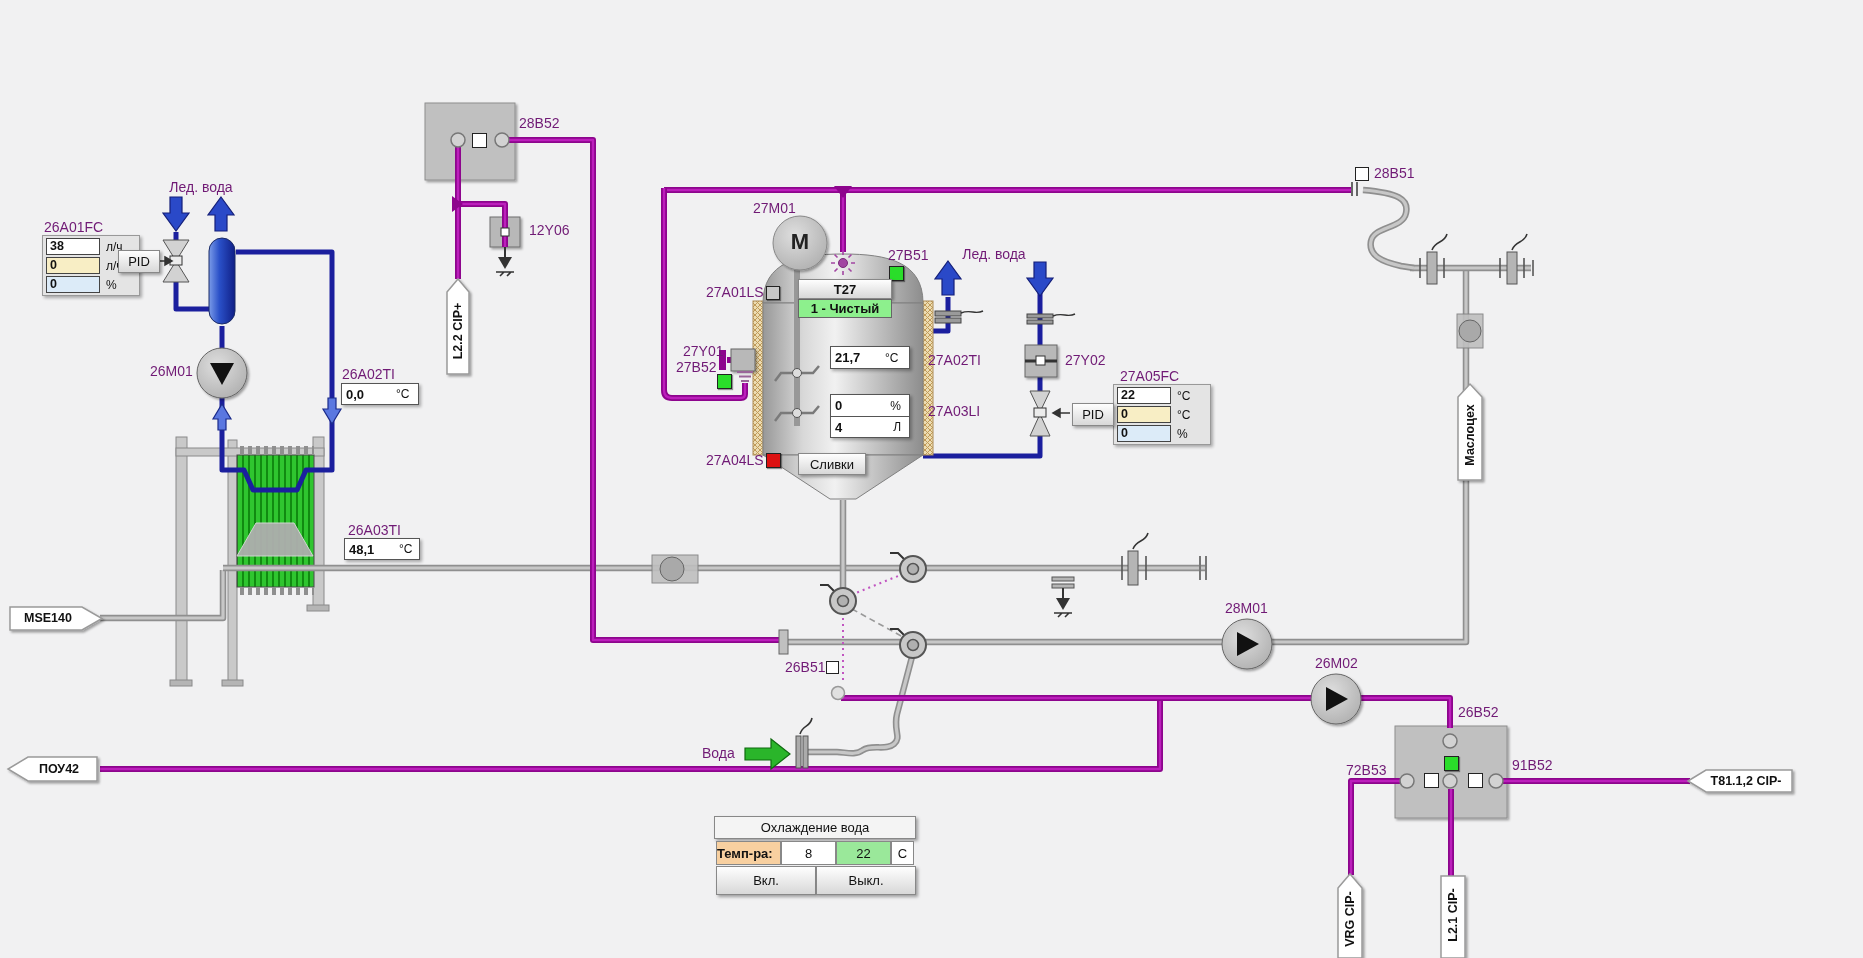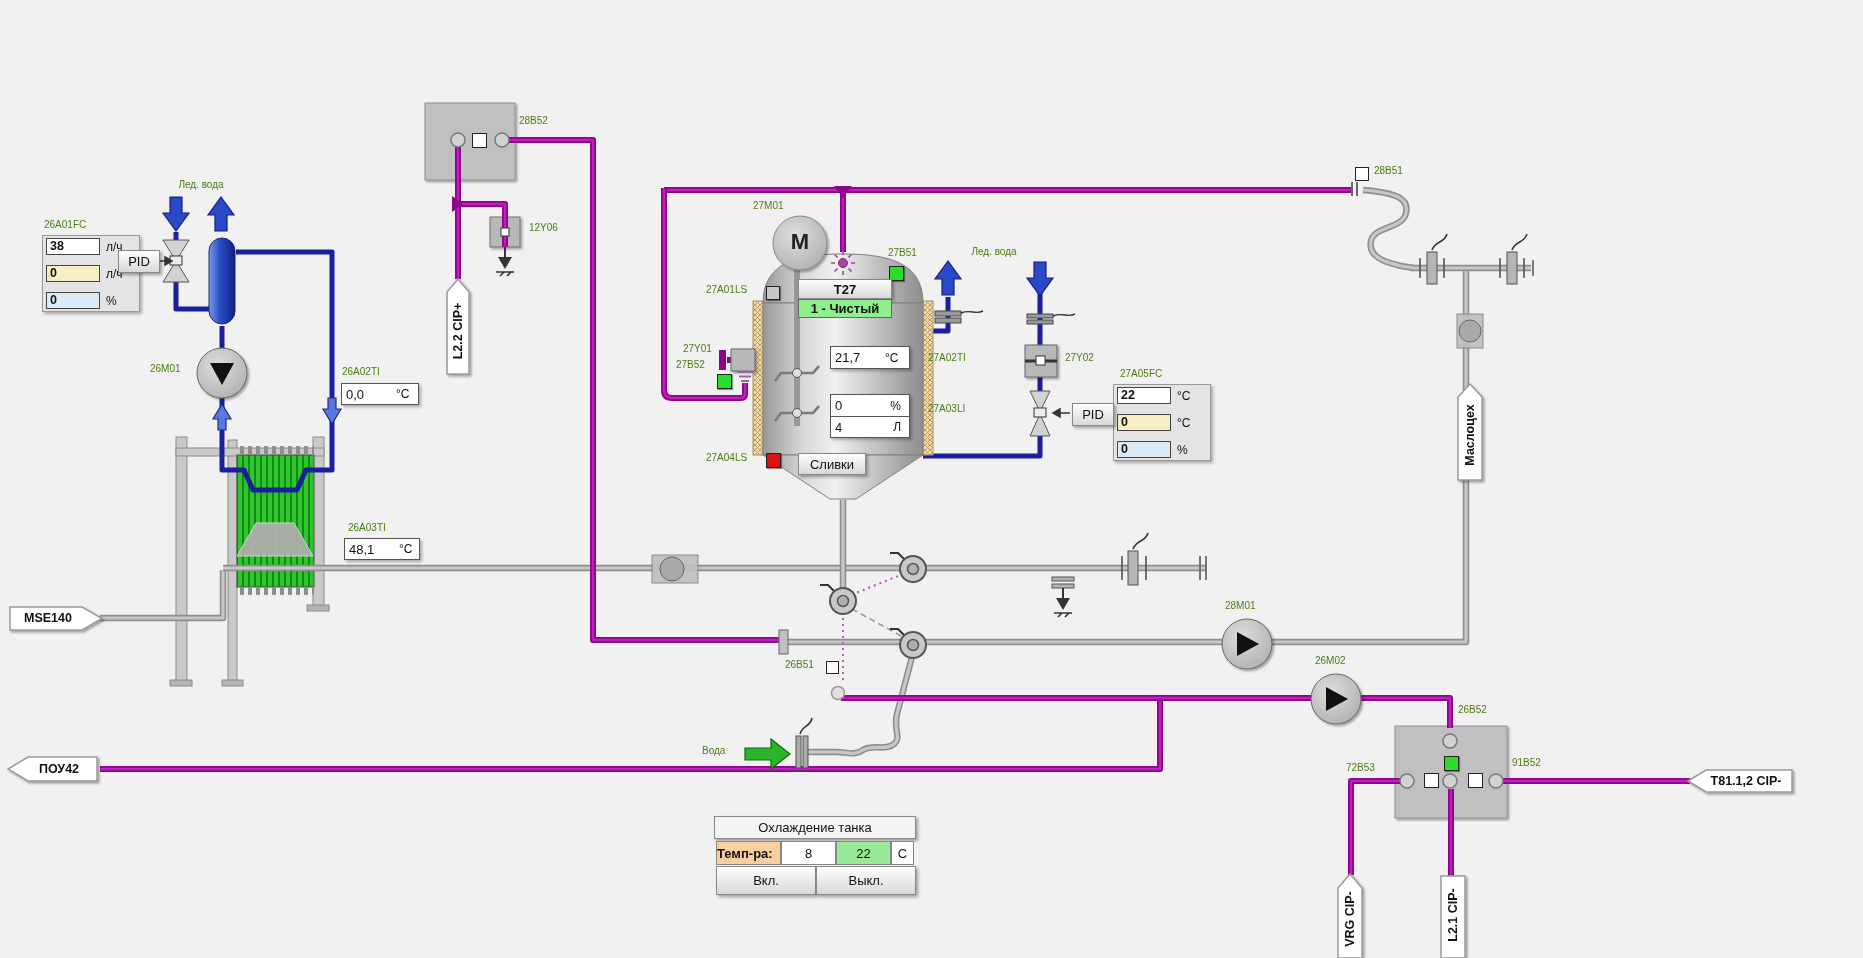--- a/index.html
+++ b/index.html
@@ -1,38 +1,38 @@
 <!DOCTYPE html>
 <html><head>
 <meta charset="utf-8">
 <style>
   html,body{margin:0;padding:0}
   #stage{position:relative;width:1863px;height:958px;background:#f1f1f2;
          font-family:"Liberation Sans",sans-serif;overflow:hidden;color:#111}
   svg{position:absolute;left:0;top:0}
-  .lbl{position:absolute;font-size:10px;color:#4d7c0f;white-space:nowrap}
+  .lbl{position:absolute;font-size:14px;color:#701a75;white-space:nowrap}
   .b{font-weight:bold}
   .ctr{text-align:center}
   .pg1{stroke:#8f8f8f;stroke-width:6.5;fill:none;stroke-linejoin:round}
   .pg2{stroke:#c7c7c7;stroke-width:3.2;fill:none;stroke-linejoin:round}
   .pp1{stroke:#8d058d;stroke-width:6;fill:none;stroke-linejoin:round}
   .pp2{stroke:#bc1fbc;stroke-width:2.4;fill:none;stroke-linejoin:round}
   .pb{stroke:#1b1f9e;stroke-width:5;fill:none;stroke-linejoin:round}
   .pd{stroke:#c155c1;stroke-width:2;stroke-dasharray:2 4;fill:none}
   .pdg{stroke:#9a9a9a;stroke-width:1.6;stroke-dasharray:6 4;fill:none}
   .vpanel{position:absolute;background:#e4e4e4;border:1px solid #999;
-          box-shadow:2px 2px 3px rgba(0,0,0,.3);padding:2px 3px;display:flex;flex-direction:column;gap:10px}
+          box-shadow:2px 2px 3px rgba(0,0,0,.3);padding:2px 3px;display:flex;flex-direction:column;gap:2px}
   .vrow{display:flex;align-items:center}
   .vval{width:46px;height:15px;line-height:15px;background:#fff;border:1px solid #444;
         font-weight:bold;font-size:12.5px;padding:0 3px}
   .vy{background:#f8eec5}.vb{background:#dcebf8}
   .vunit{font-size:12px;margin-left:6px}
   .dbox{position:absolute;background:#fff;border:1px solid #555;box-shadow:2px 2px 3px rgba(0,0,0,.3);
         display:flex;align-items:center;font-size:13px}
-  .dval{font-weight:normal;padding:0 4px;min-width:38px}
+  .dval{font-weight:bold;padding:0 4px;min-width:38px}
   .dunit{margin-left:8px;font-size:12px}
   .btn{position:absolute;background:linear-gradient(#fefefe,#d8d8d8);border:1px solid #888;
        box-shadow:2px 2px 3px rgba(0,0,0,.35);font-size:13px;display:flex;align-items:center;
        justify-content:center;color:#111;cursor:default}
   .chk{position:absolute;background:#fff;border:1.5px solid #222}
   .ind{position:absolute;border:1px solid #222;box-shadow:1px 1px 1px rgba(0,0,0,.4)}
   .tagv{position:absolute;transform:rotate(-90deg);font-weight:bold;font-size:12.5px;
         text-align:center;width:80px;white-space:nowrap}
   .tagh{position:absolute;font-weight:bold;font-size:12.5px;text-align:center;white-space:nowrap}
   .cell{position:absolute;border:1px solid #888;font-size:13px;display:flex;align-items:center;
@@ -416,21 +416,21 @@
 <div class="lbl" style="left:1458px;top:704px">26B52</div>
 <div class="ind" style="left:1444px;top:756px;width:13px;height:13px;background:#2ADD2A"></div>
 <div class="chk" style="left:1424px;top:773px;width:13px;height:13px"></div>
 <div class="chk" style="left:1468px;top:773px;width:13px;height:13px"></div>
 <div class="lbl" style="left:1346px;top:762px">72B53</div>
 <div class="lbl" style="left:1512px;top:757px">91B52</div>
 <div class="tagh" style="left:1702px;top:774px;width:88px">T81.1,2 CIP-</div>
 <div class="tagv" style="left:1310px;top:912px">VRG CIP-</div>
 <div class="tagv" style="left:1413px;top:908px">L2.1 CIP-</div>
 
-<div class="btn" style="left:714px;top:816px;width:200px;height:21px;background:#f4f4f4">Охлаждение танка</div>
+<div class="btn" style="left:714px;top:816px;width:200px;height:21px;background:#f4f4f4">Охлаждение вода</div>
 <div class="cell b" style="left:716px;top:841px;width:63px;height:22px;background:#F8D0A0;justify-content:flex-start;">Темп-ра:</div>
 <div class="cell" style="left:781px;top:841px;width:53px;height:22px">8</div>
 <div class="cell" style="left:836px;top:841px;width:53px;height:22px;background:#9AE89A">22</div>
 <div class="cell" style="left:891px;top:841px;width:21px;height:22px">C</div>
 <div class="btn" style="left:716px;top:866px;width:98px;height:27px">Вкл.</div>
 <div class="btn" style="left:816px;top:866px;width:98px;height:27px">Выкл.</div>
 
 </div>
 
 </body></html>

